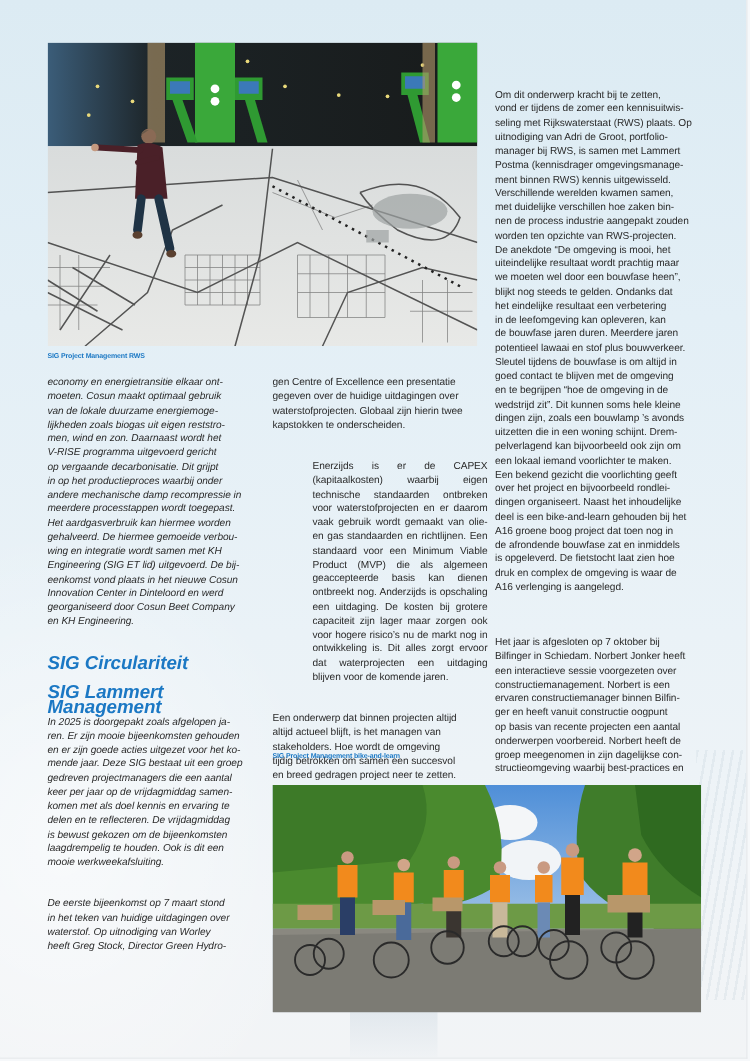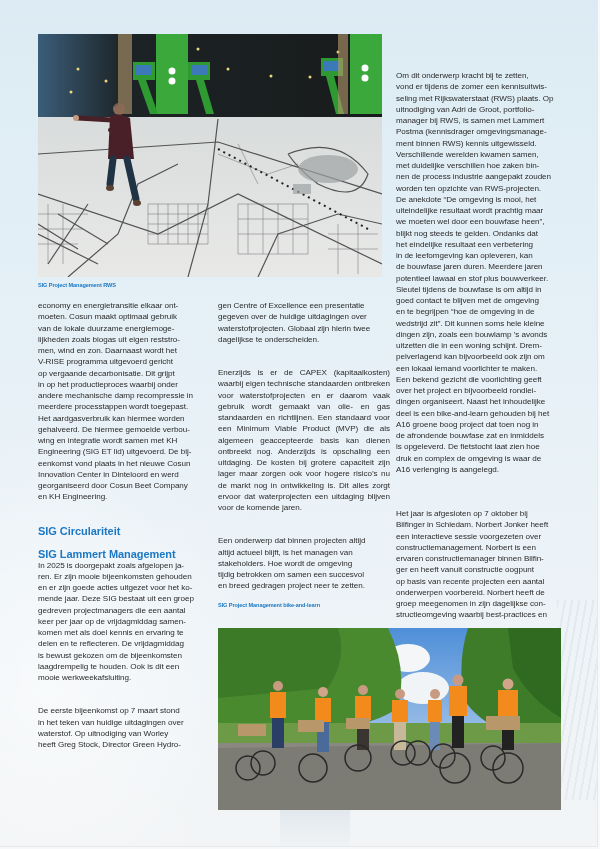--- a/index.html
+++ b/index.html
@@ -52,29 +52,29 @@
   #caption-bike { left: 218px; top: 602px; }
 
   .col {
     position: absolute;
     font-size: 8.1px;
     line-height: 11.25px;
     color: #2b2b2b;
     letter-spacing: -0.05px;
   }
   .col p { margin: 0; white-space: pre-line; }
-  .justify p { text-align: justify; text-align-last: left; white-space: normal; }
+  .justify p { text-align: justify; text-align-last: left; white-space: normal; margin-left: 32px; }
   .col h2 {
     margin: 0;
-    font-size: 11px;
+    font-size: 15px;
     line-height: 12px;
     font-weight: bold;
     color: #1b78c4;
   }
-  #col1 { left: 38px; top: 300px; width: 175px; }
+  #col1 { left: 38px; top: 300px; width: 175px; font-style: italic; }
   #col2 { left: 218px; top: 300px; width: 172px; }
   #col3 { left: 396px; top: 36px; width: 172px; margin-top: 34px; }
   .gap-l { height: 22px; }
   .gap-m { height: 11px; }
 </style>
 </head>
 <body>
 
 <div class="page">
   <div class="deco-left"></div>
@@ -205,21 +205,21 @@
     <p>De eerste bijeenkomst op 7 maart stond
 in het teken van huidige uitdagingen over
 waterstof. Op uitnodiging van Worley
 heeft Greg Stock, Director Green Hydro-</p>
   </div>
 
   <div class="col" id="col2">
     <p>gen Centre of Excellence een presentatie
 gegeven over de huidige uitdagingen over
 waterstofprojecten. Globaal zijn hierin twee
-dagelijkse te onderscheiden.</p>
+kapstokken te onderscheiden.</p>
     <div class="gap-l"></div>
     <div class="justify">
       <p>Enerzijds is er de CAPEX (kapitaalkosten) waarbij eigen technische standaarden ontbreken voor waterstofprojecten en er daarom vaak gebruik wordt gemaakt van olie- en gas standaarden en richtlijnen. Een standaard voor een Minimum Viable Product (MVP) die als algemeen geaccep­teerde basis kan dienen ontbreekt nog. Anderzijds is opschaling een uitdaging. De kosten bij grotere capaciteit zijn lager maar zorgen ook voor hogere risico’s nu de markt nog in ontwikkeling is. Dit alles zorgt ervoor dat waterprojecten een uitdaging blijven voor de komende jaren.</p>
     </div>
     <div class="gap-l"></div>
     <p>Een onderwerp dat binnen projecten altijd
 altijd actueel blijft, is het managen van
 stakeholders. Hoe wordt de omgeving
 tijdig betrokken om samen een succesvol
 en breed gedragen project neer te zetten.</p>

